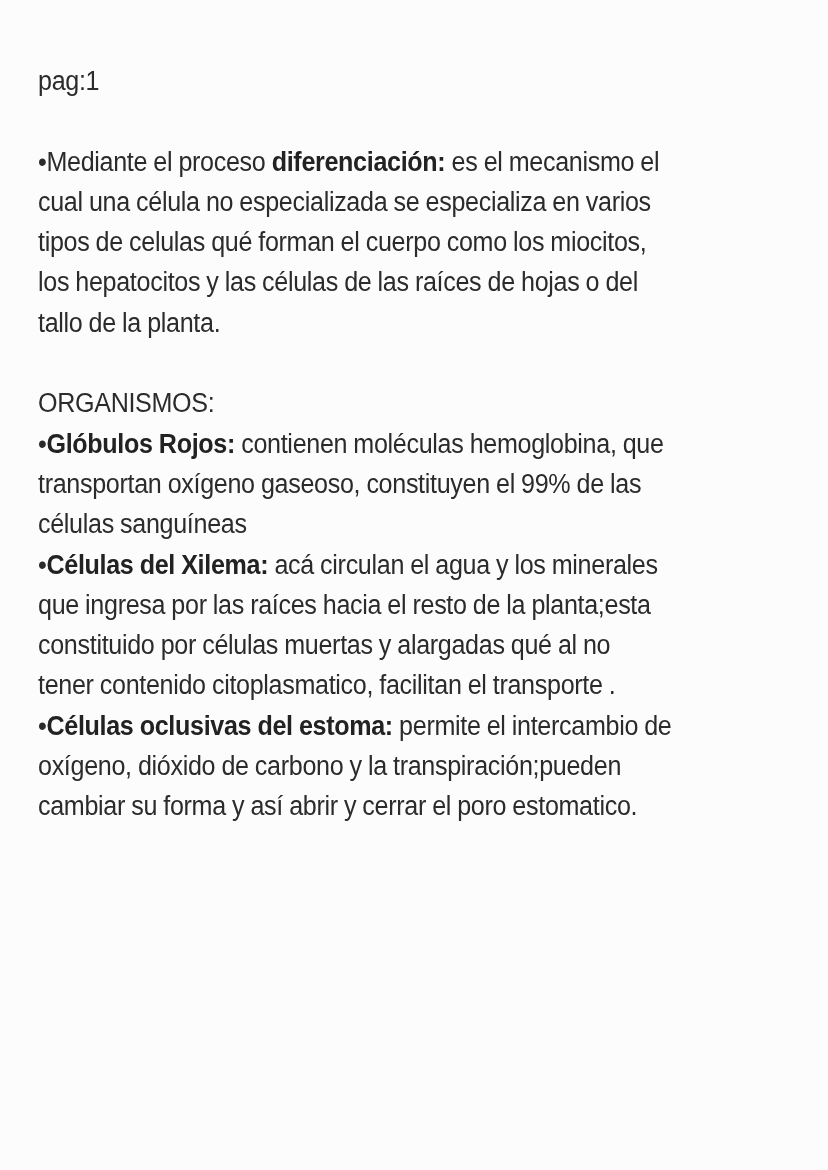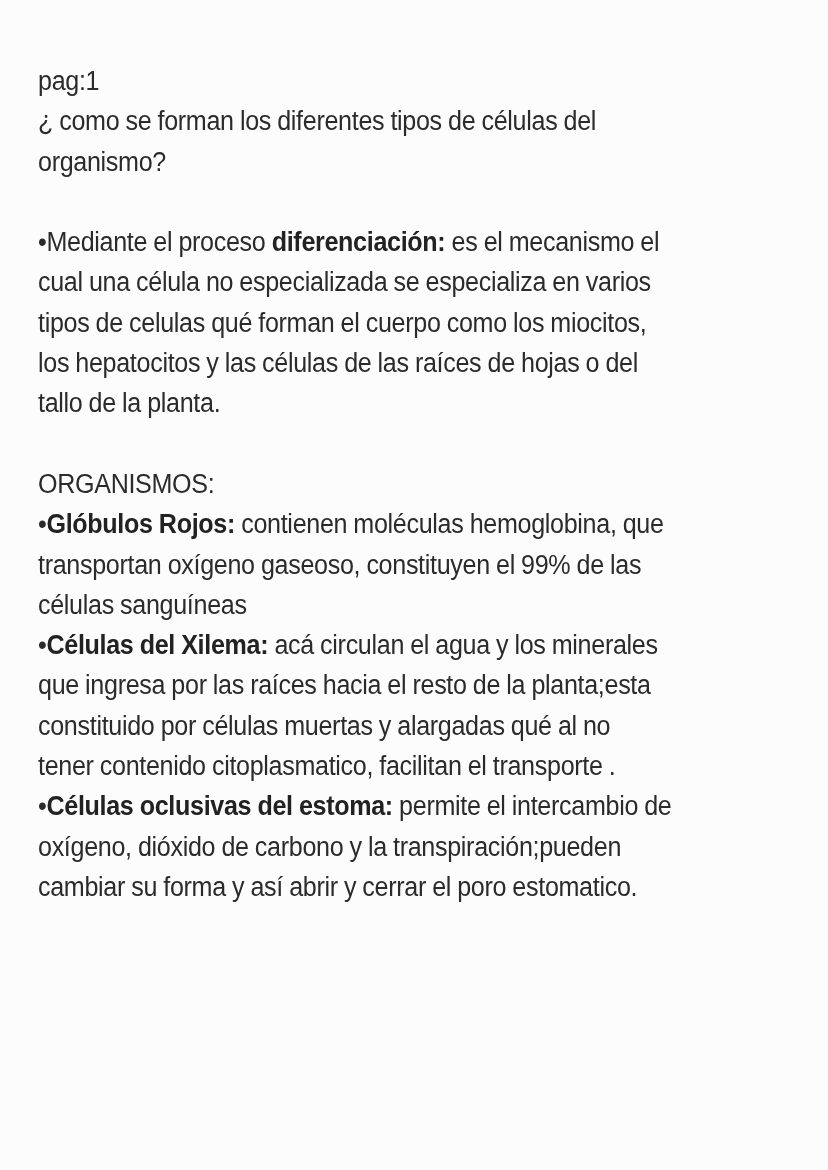--- a/index.html
+++ b/index.html
@@ -36,24 +36,20 @@
     .blank { display: block; height: 40.3px; }
     b { font-weight: bold; color: #222; }
   </style>
 </head>
 <body>
 
 <div class="note">
 
   <span class="line">pag:1</span>
 
-  <div>
-    <span class="line">¿ como se forman los diferentes tipos de células del</span>
-    <span class="line">organismo?</span>
-  </div>
 
   <span class="blank"></span>
 
   <div>
     <span class="line"><span>•</span><span>Mediante el proceso </span><b>diferenciación:</b><span> es el mecanismo el</span></span>
     <span class="line">cual una célula no especializada se especializa en varios</span>
     <span class="line">tipos de celulas qué forman el cuerpo como los miocitos,</span>
     <span class="line">los hepatocitos y las células de las raíces de hojas o del</span>
     <span class="line">tallo de la planta.</span>
   </div>

